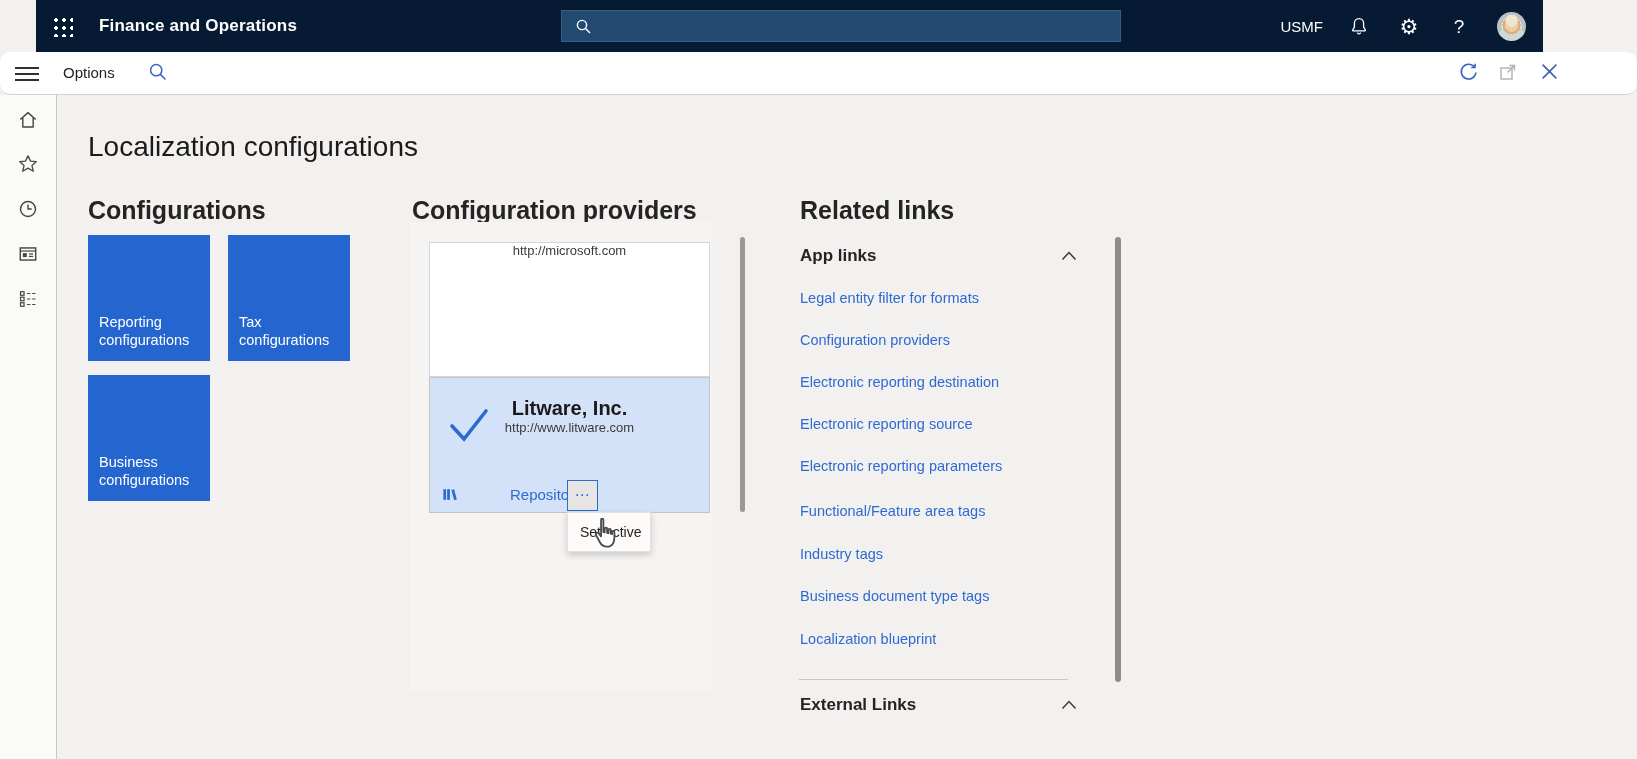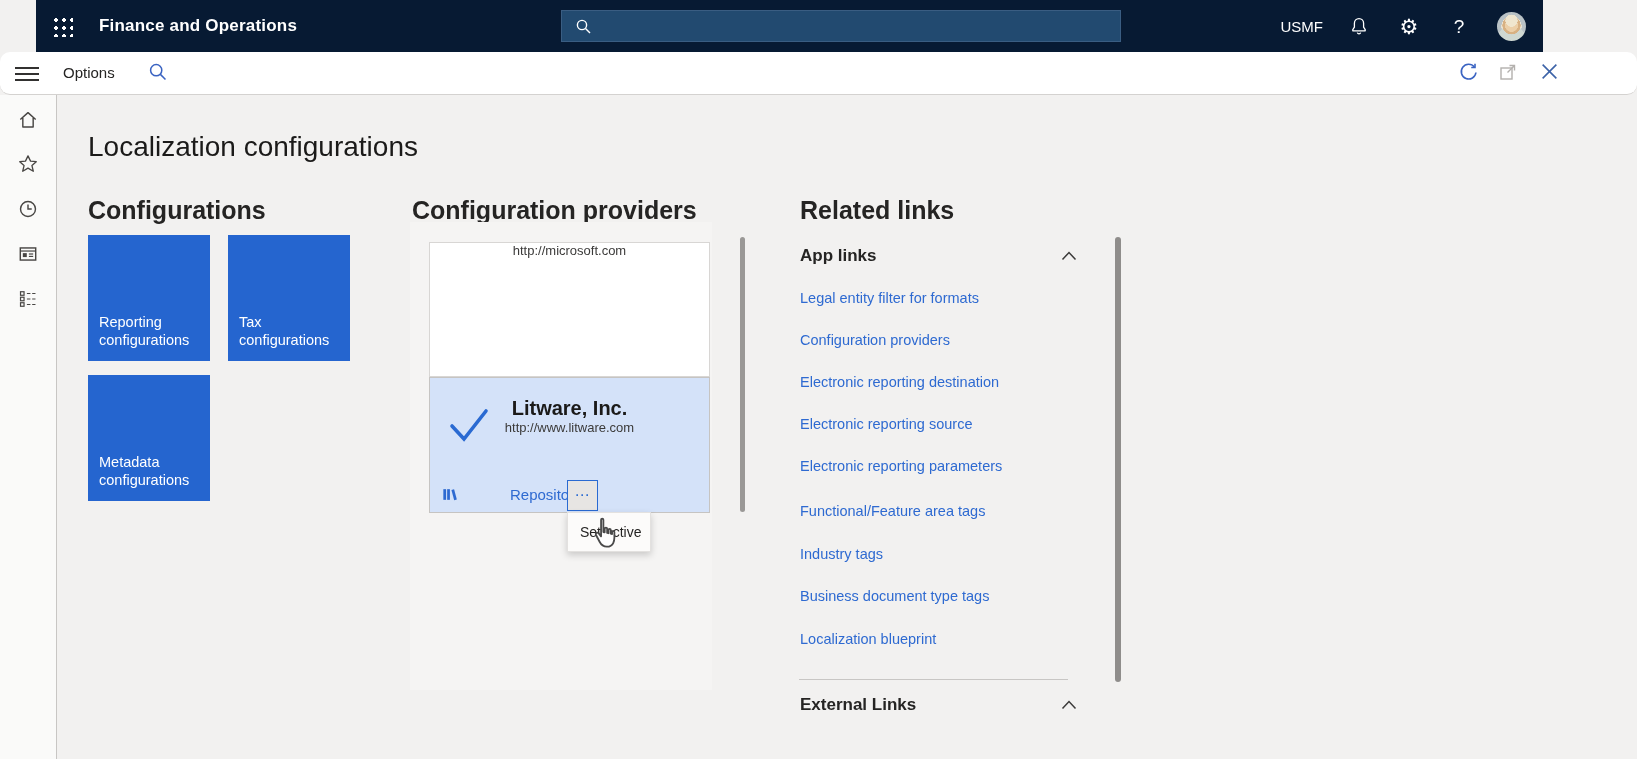--- a/index.html
+++ b/index.html
@@ -187,21 +187,21 @@
 <div class="page-title">Localization configurations</div>
 
 <div class="section-heading" style="left:88px; top:196px;">Configurations</div>
 <div class="tile" style="left:88px; top:235px;">
   <div class="tile-label">Reporting configurations</div>
 </div>
 <div class="tile" style="left:228px; top:235px;">
   <div class="tile-label">Tax configurations</div>
 </div>
 <div class="tile" style="left:88px; top:375px;">
-  <div class="tile-label">Metadata configurations</div>
+  <div class="tile-label">Business configurations</div>
 </div>
 
 <div class="section-heading" style="left:412px; top:196px;">Configuration providers</div>
 <div class="providers-panel"></div>
 
 <div class="provider-card card-microsoft">
   <div class="card-url">http://microsoft.com</div>
 </div>
 
 <div class="provider-card card-litware">

